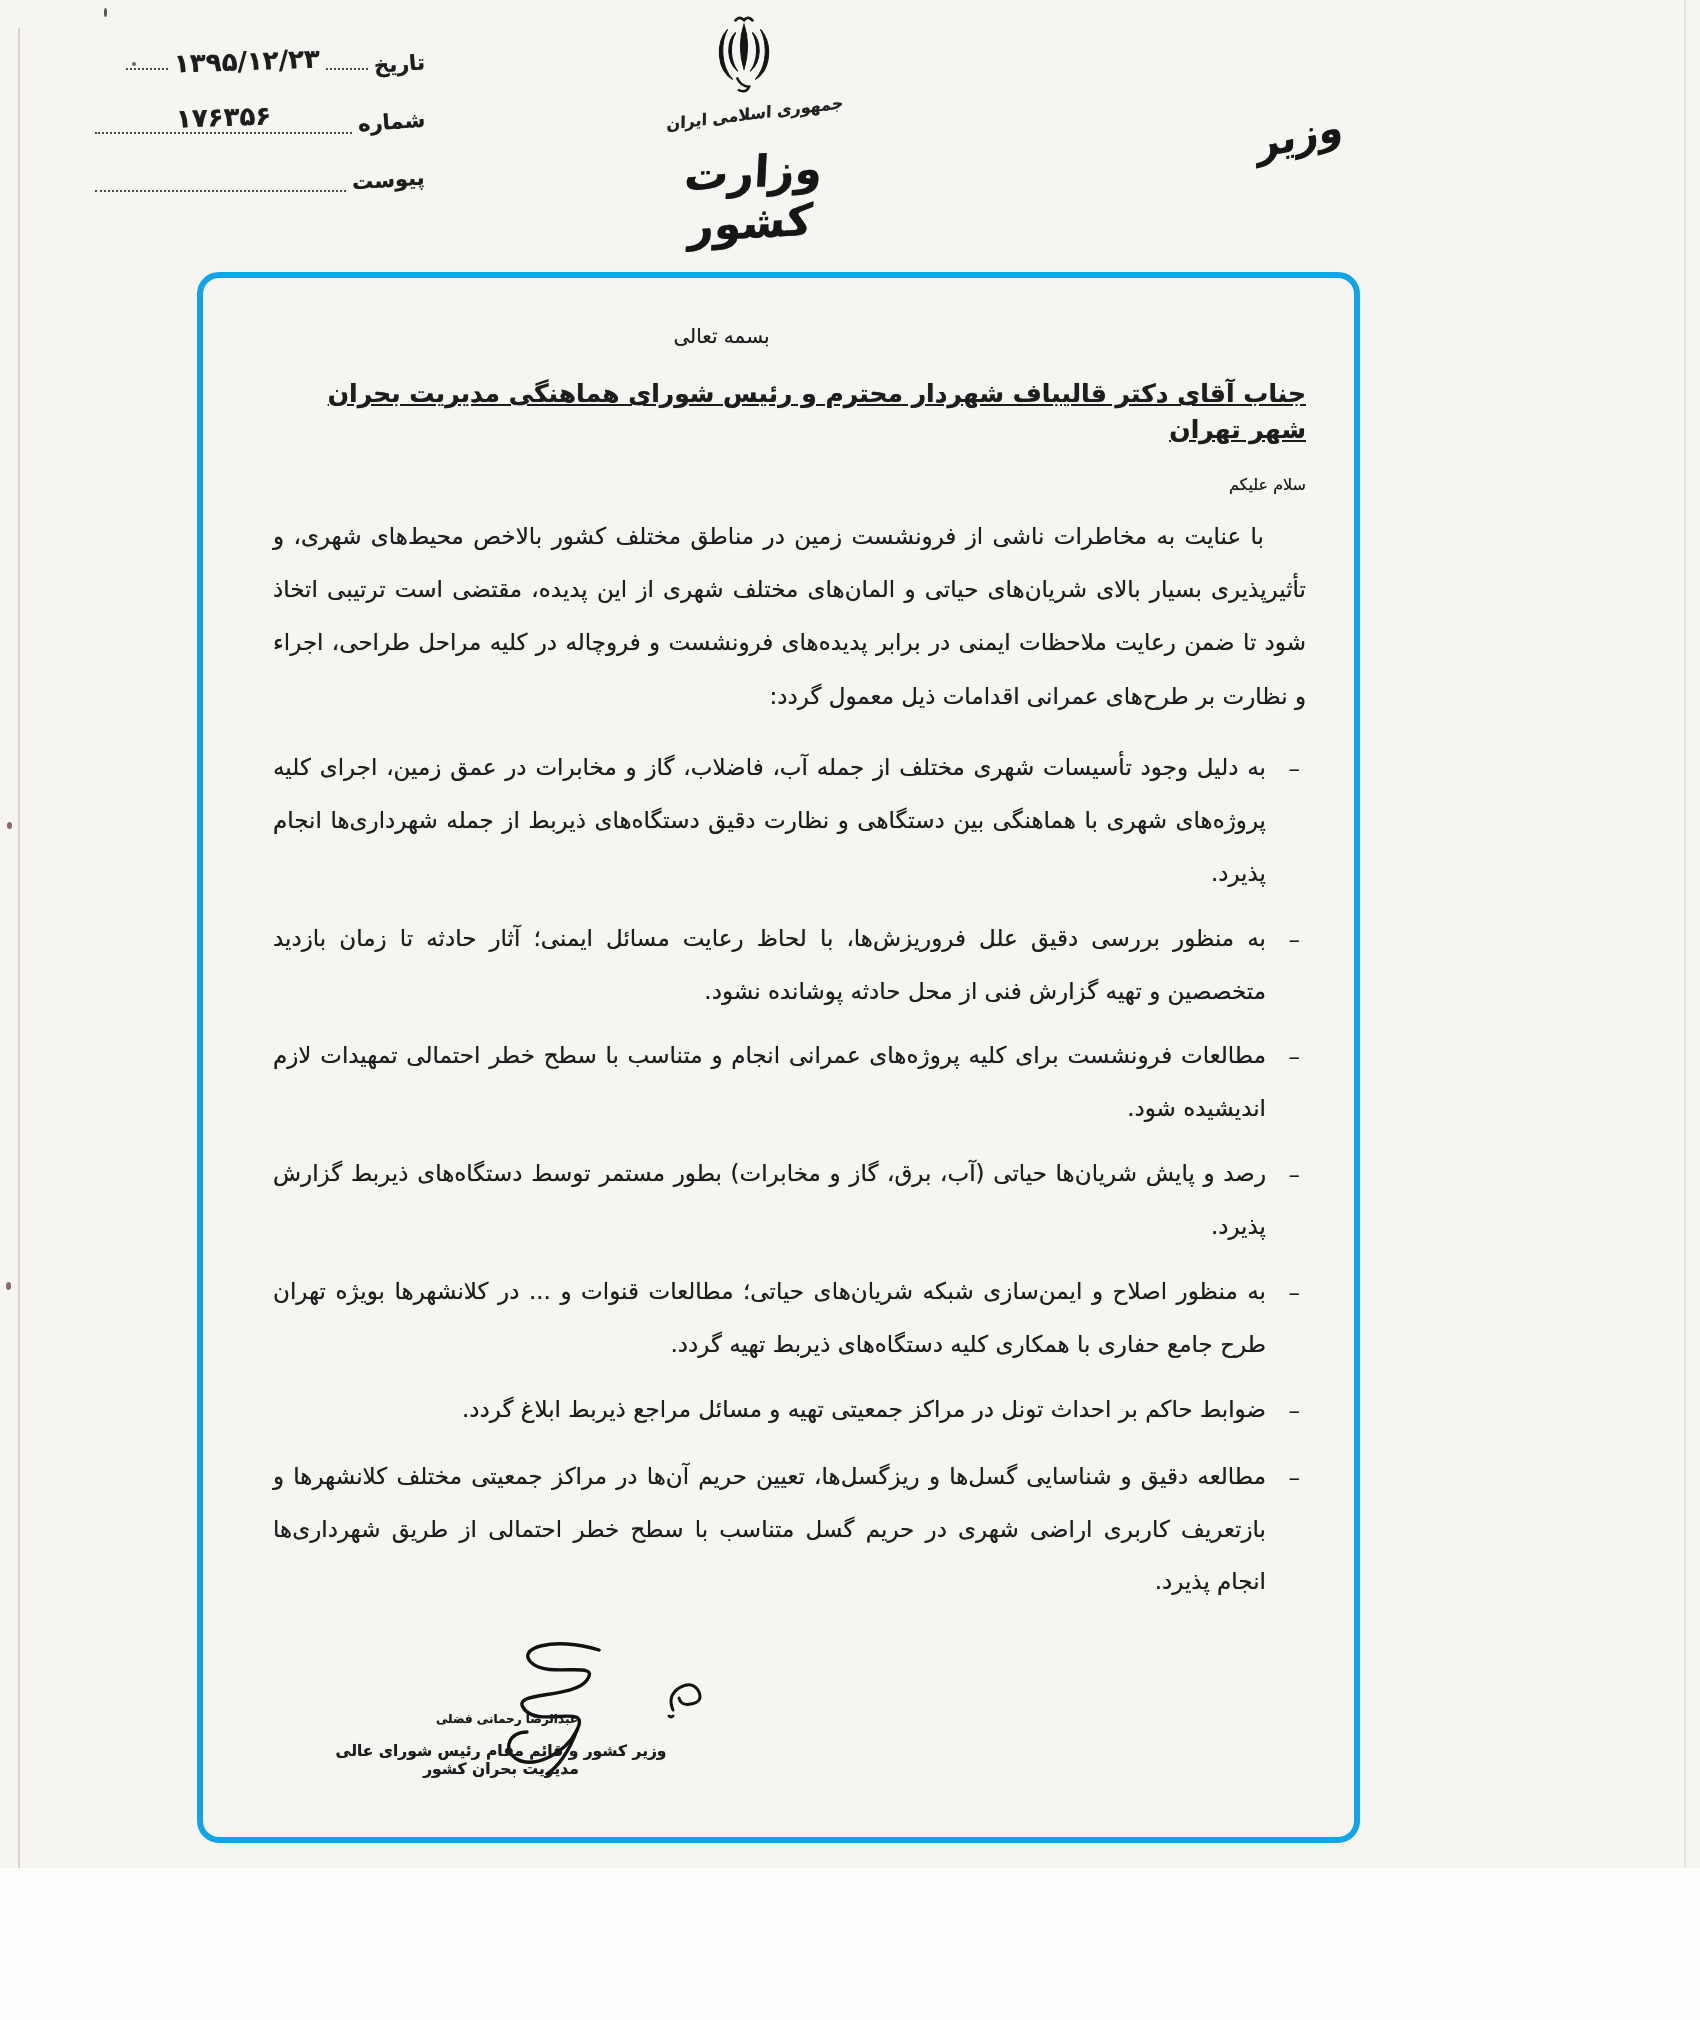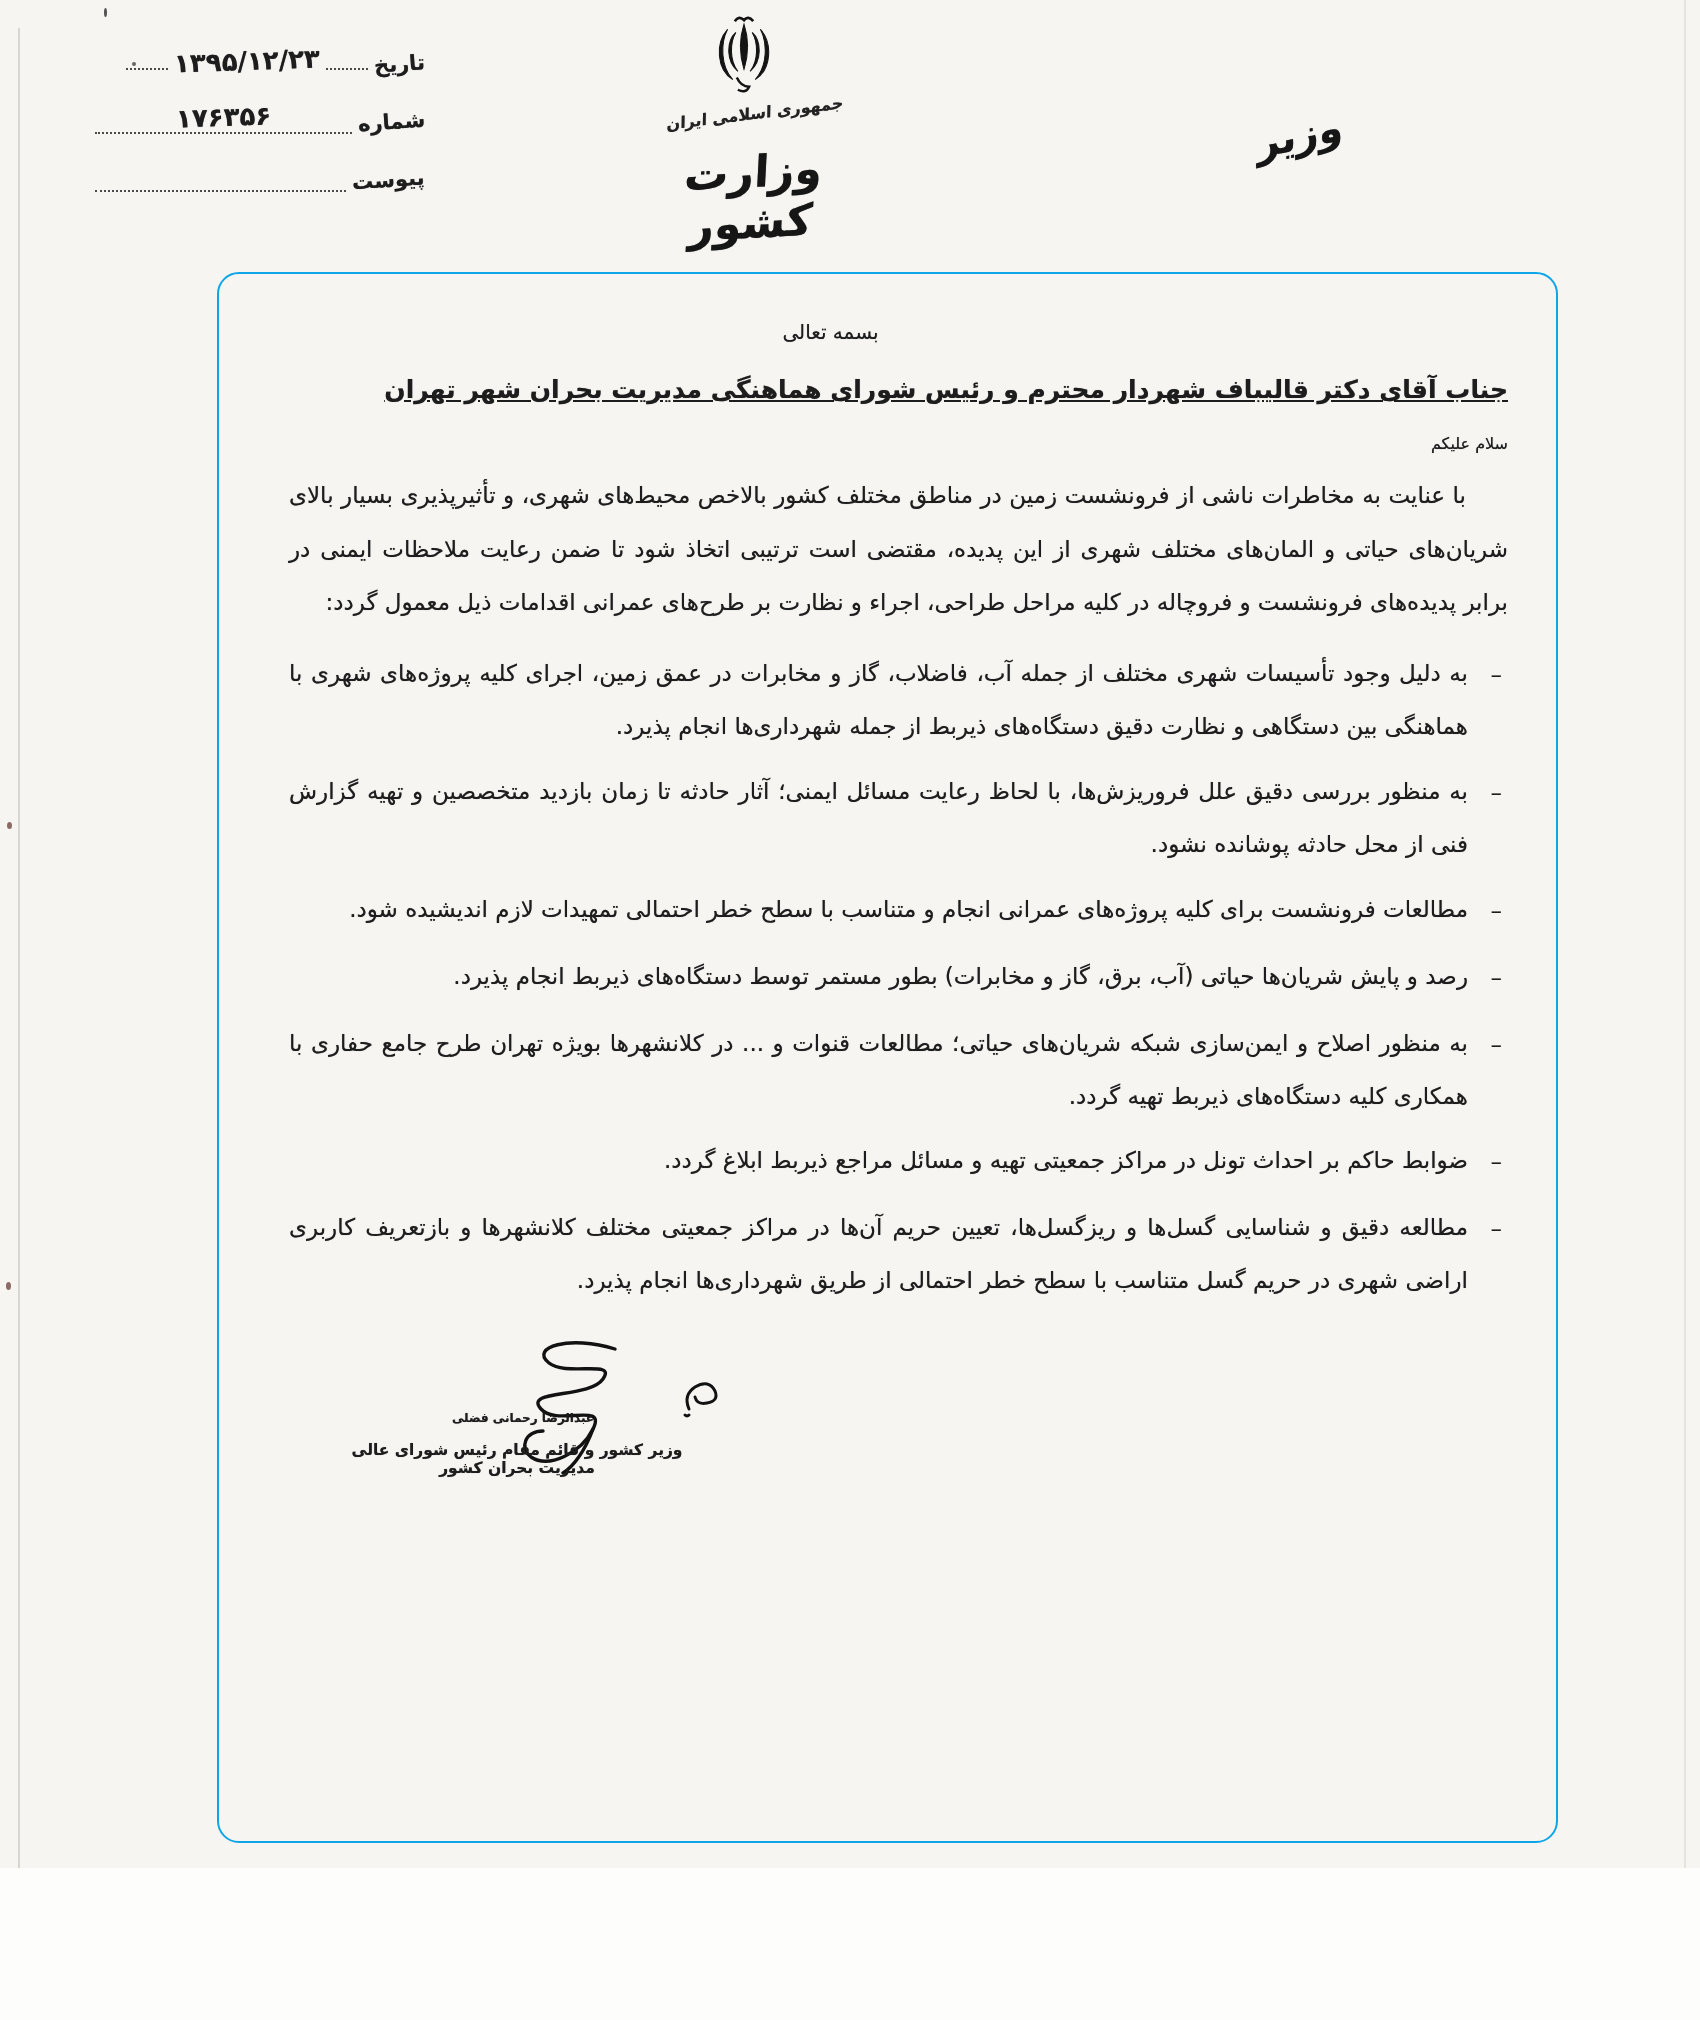--- a/index.html
+++ b/index.html
@@ -42,26 +42,25 @@
     color:#161616;
   }
   .minister-word{
     position:absolute;left:1240px;top:112px;width:120px;text-align:center;
     font-size:40px;font-weight:bold;transform:rotate(-12deg) skewX(-10deg);
     color:#161616;
   }
 
   
   .letter-box{
-    position:absolute;left:197px;top:272px;width:1341px;height:1571px;
-    border:2px solid #0ea5e9;border-radius:22px;
+    position:absolute;left:197px;top:272px;width:1163px;height:1571px;
+    border:6px solid #0ea5e9;border-radius:22px;
     direction:rtl;box-sizing:border-box;
     padding:46px 48px 0 70px;
     overflow:hidden;
-    margin-left:20px;
   }
   .bismillah{
     text-align:center;font-size:20px;transform:translateX(-68px);
     letter-spacing:1px;
   }
   .addressee{font-size:25px;font-weight:bold;line-height:1.45;text-align:right;}
   .addressee.first{margin-top:46px;}
   .addressee.second{margin-top:28px;text-decoration:underline;}
   .salutation{margin-top:26px;font-size:16px;text-align:right;}
   .intro{
@@ -152,21 +151,21 @@
     <li>
       <span class="bullet-marker">–</span>
       <span class="bullet-text ink">به منظور بررسی دقیق علل فروریزش‌ها، با لحاظ رعایت مسائل ایمنی؛ آثار حادثه تا زمان بازدید متخصصین و تهیه گزارش فنی از محل حادثه پوشانده نشود.</span>
     </li>
     <li>
       <span class="bullet-marker">–</span>
       <span class="bullet-text ink">مطالعات فرونشست برای کلیه پروژه‌های عمرانی انجام و متناسب با سطح خطر احتمالی تمهیدات لازم اندیشیده شود.</span>
     </li>
     <li>
       <span class="bullet-marker">–</span>
-      <span class="bullet-text ink">رصد و پایش شریان‌ها حیاتی (آب، برق، گاز و مخابرات) بطور مستمر توسط دستگاه‌های ذیربط انجام پذیرد.</span>
+      <span class="bullet-text ink">رصد و پایش شریان‌ها حیاتی (آب، برق، گاز و مخابرات) بطور مستمر توسط دستگاه‌های ذیربط گزارش پذیرد.</span>
     </li>
     <li>
       <span class="bullet-marker">–</span>
       <span class="bullet-text ink">به منظور اصلاح و ایمن‌سازی شبکه شریان‌های حیاتی؛ مطالعات قنوات و ... در کلانشهرها بویژه تهران طرح جامع حفاری با همکاری کلیه دستگاه‌های ذیربط تهیه گردد.</span>
     </li>
     <li>
       <span class="bullet-marker">–</span>
       <span class="bullet-text ink">ضوابط حاکم بر احداث تونل در مراکز جمعیتی تهیه و مسائل مراجع ذیربط ابلاغ گردد.</span>
     </li>
     <li>

